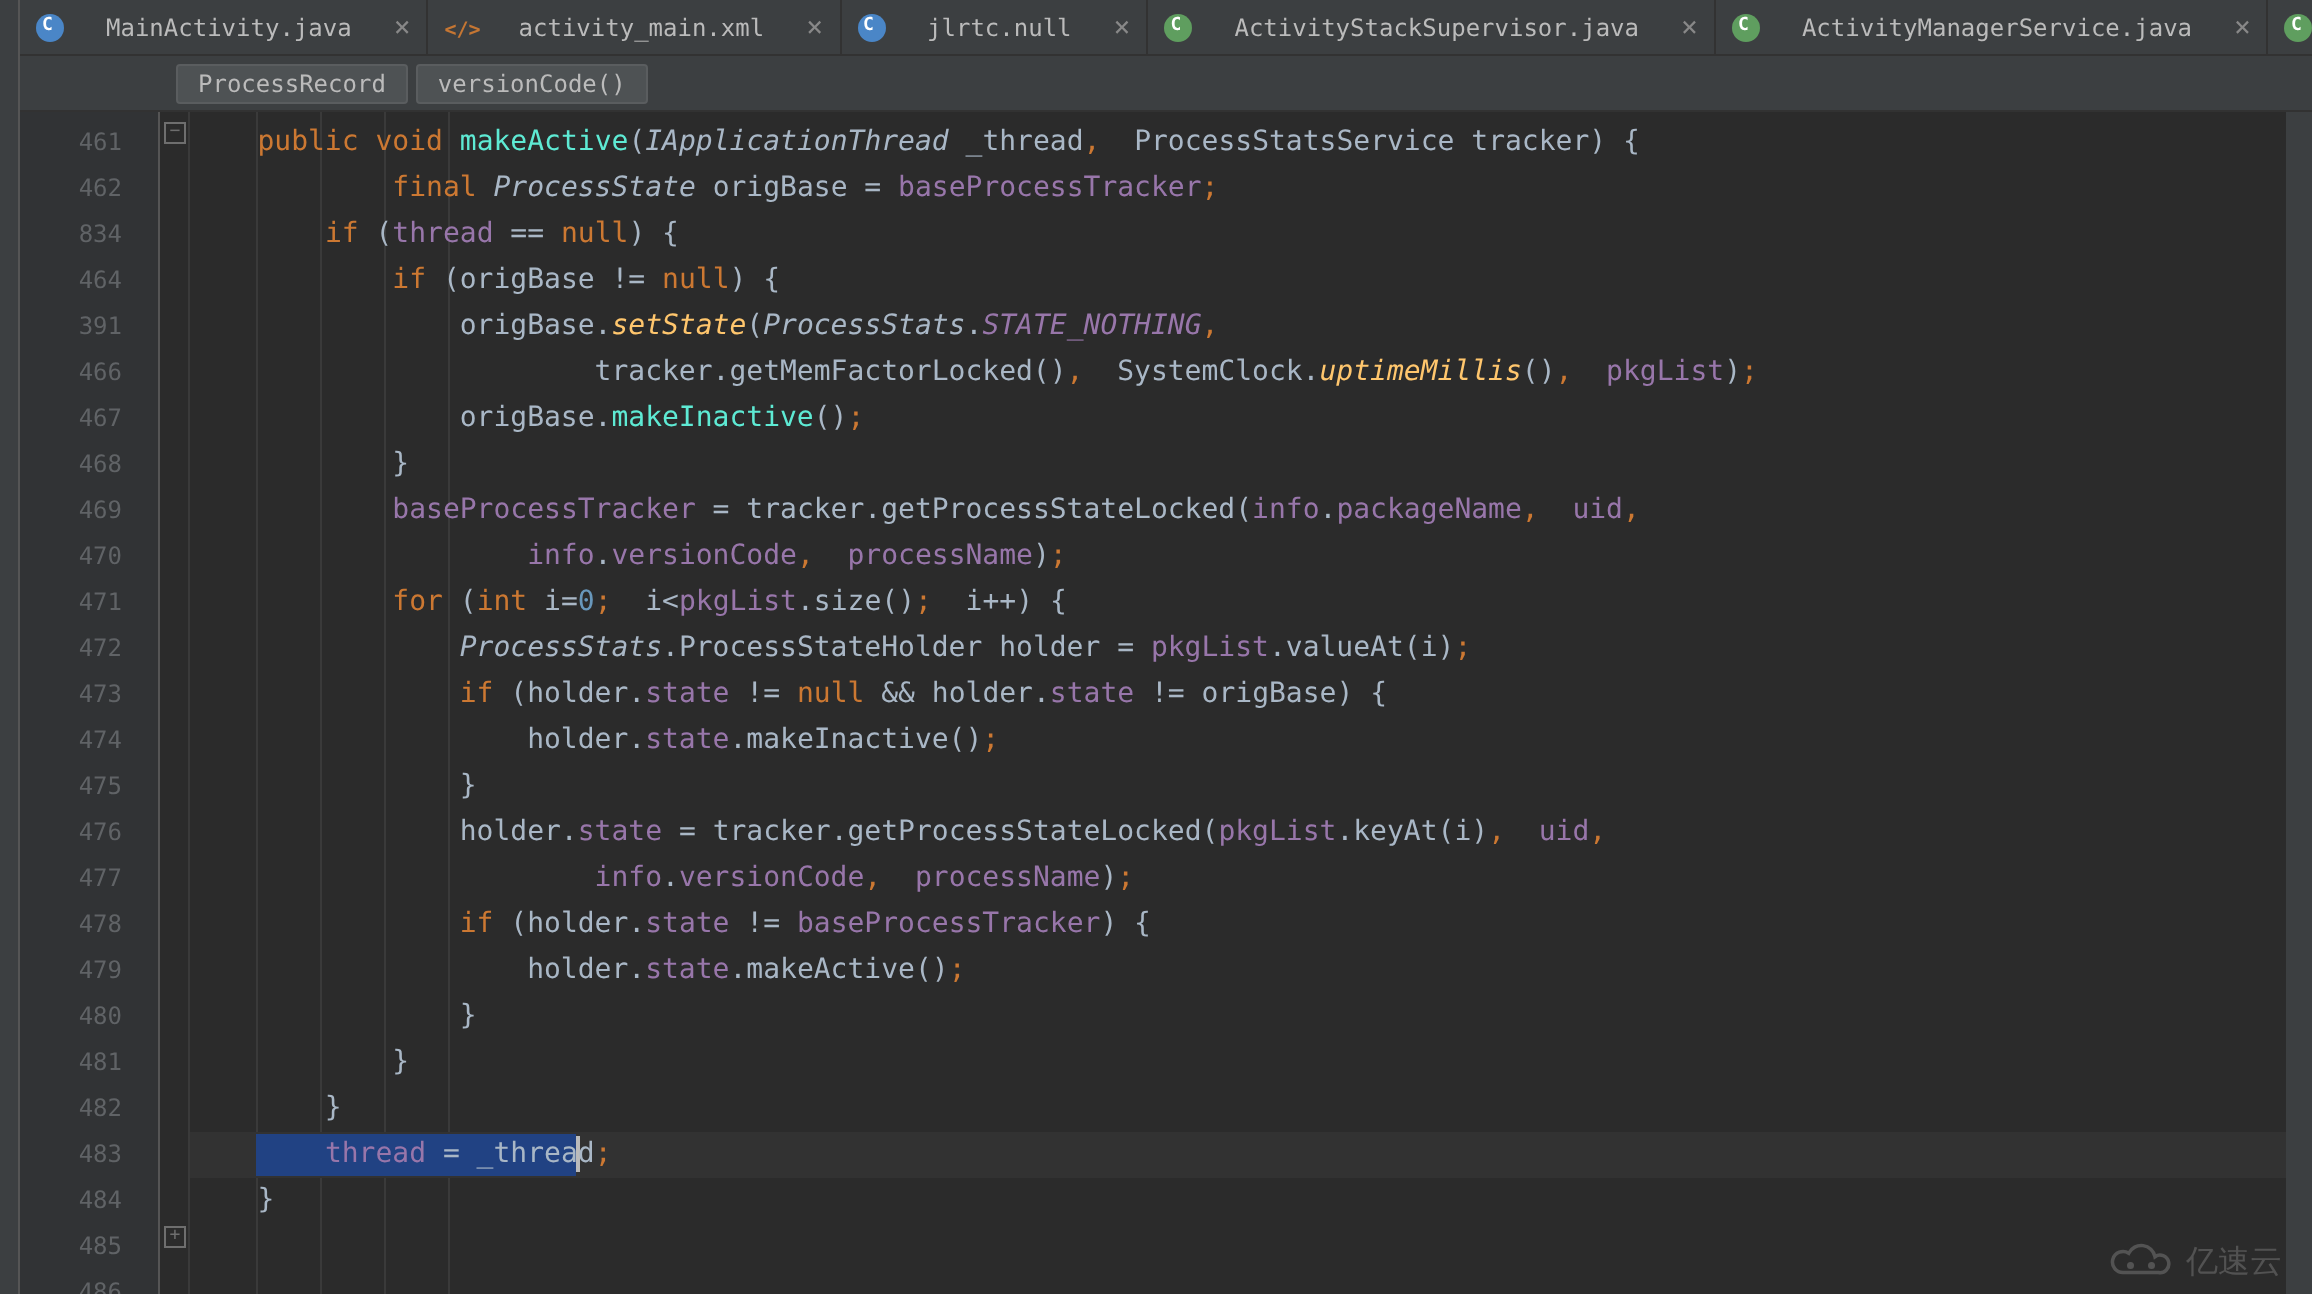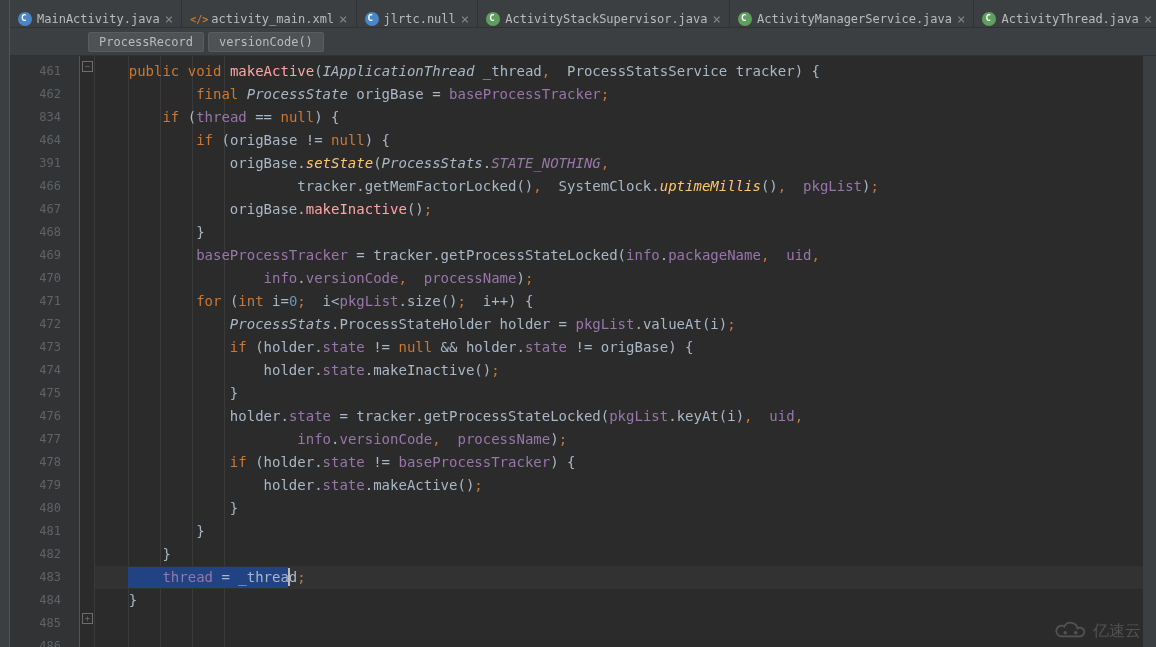--- a/index.html
+++ b/index.html
@@ -28,25 +28,26 @@
       top: 0;
       right: 0;
       height: 28px;
       background: #3c3f41;
       display: flex;
       align-items: center;
       border-bottom: 1px solid #323232;
     }
     .tab {
       display: flex;
+      align-items: center;
       height: 100%;
       padding: 12px 8px;
       border-right: 1px solid #323232;
       cursor: pointer;
-      gap: 5px;
+      gap: 21px;
       font-size: 12px;
       color: #bbbbbb;
     }
     .tab-icon {
       width: 14px;
       height: 14px;
       border-radius: 50%;
       display: inline-block;
       position: relative;
     }
@@ -167,21 +168,21 @@
     }
     .selection-bg {
       position: absolute;
       background: #214283;
       height: 21px;
       top: 1px;
     }
     .kw { color: #cc7832; }
     .kw-i { color: #cc7832; font-style: italic; }
     .type { color: #a9b7c6; }
-    .method { color: #fca5a5; }
+    .method { color: #5eead4; }
     .method-i { color: #ffc66d; font-style: italic; }
     .field { color: #9876aa; }
     .field-i { color: #9876aa; font-style: italic; }
     .num { color: #6897bb; }
     .punct { color: #cc7832; }
     .caret {
       position: absolute;
       width: 2px;
       height: 18px;
       background: #bbbbbb;

